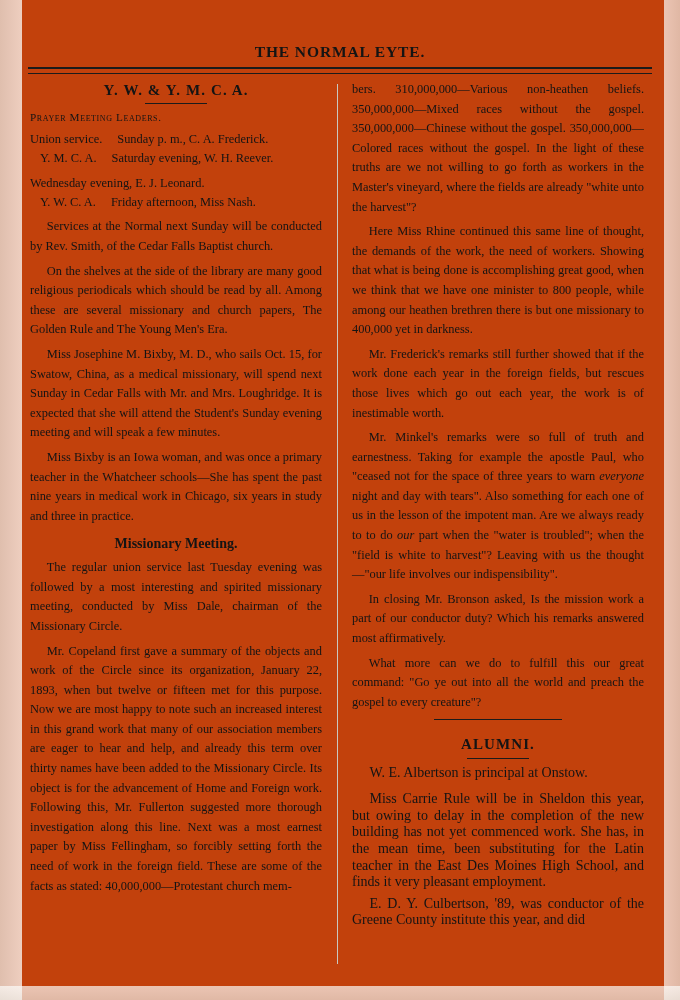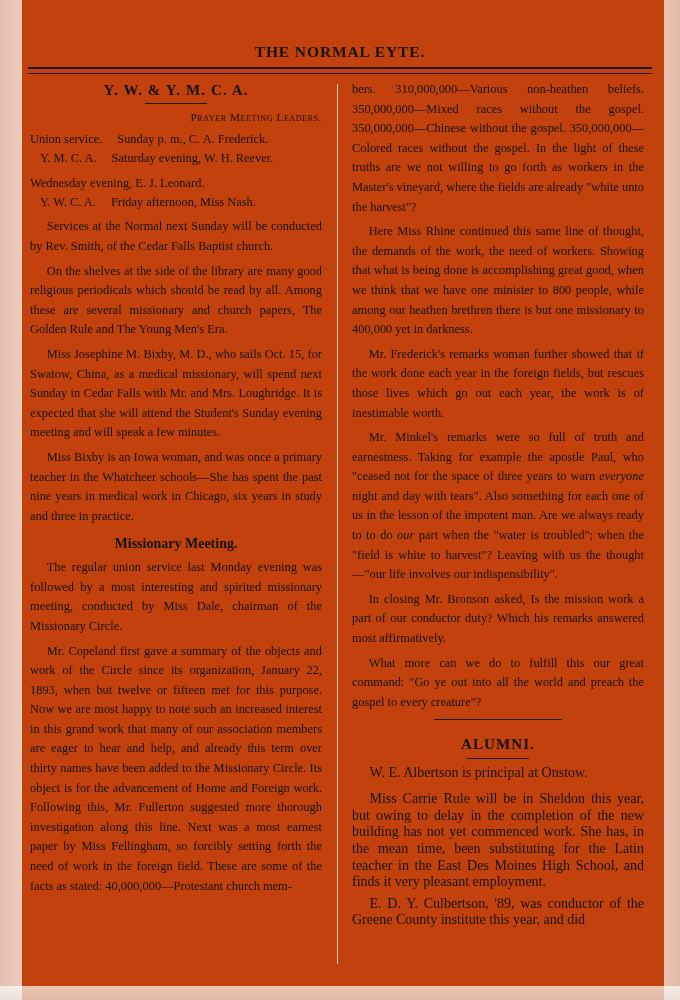--- a/index.html
+++ b/index.html
@@ -114,21 +114,21 @@
   }
   .sec-head-sm {
     text-align: center;
     font-weight: bold;
     font-size: 14px;
     text-indent: 0;
     margin: 0;
     line-height: 1.2;
   }
   .subhead-caps {
-    text-align: right;
+    text-align: left;
     text-indent: 0;
     font-size: 11.2px;
     font-variant: small-caps;
     letter-spacing: .6px;
     margin: 0;
     line-height: 1.3;
   }
   .short-rule {
     width: 62px;
     height: 0;
@@ -206,34 +206,34 @@
       <p>Miss Josephine M. Bixby, M. D., who sails Oct. 15, for Swatow, China, as a medical missionary, will spend next Sunday in Cedar Falls with Mr. and Mrs. Loughridge. It is expected that she will attend the Student's Sunday evening meeting and will speak a few minutes.</p>
       <div class="gap-sm"></div>
       <p>Miss Bixby is an Iowa woman, and was once a primary teacher in the Whatcheer schools—She has spent the past nine years in medical work in Chicago, six years in study and three in practice.</p>
     </div>
 
     <div class="gap-md"></div>
 
     <div>
       <div class="sec-head-sm">Missionary Meeting.</div>
       <div class="gap-sm"></div>
-      <p>The regular union service last Monday evening was followed by a most interesting and spirited missionary meeting, conducted by Miss Dale, chairman of the Missionary Circle.</p>
+      <p>The regular union service last Tuesday evening was followed by a most interesting and spirited missionary meeting, conducted by Miss Dale, chairman of the Missionary Circle.</p>
       <div class="gap-sm"></div>
       <p>Mr. Copeland first gave a summary of the objects and work of the Circle since its organization, January 22, 1893, when but twelve or fifteen met for this purpose. Now we are most happy to note such an increased interest in this grand work that many of our association members are eager to hear and help, and already this term over thirty names have been added to the Missionary Circle. Its object is for the advancement of Home and Foreign work. Following this, Mr. Fullerton suggested more thorough investigation along this line. Next was a most earnest paper by Miss Fellingham, so forcibly setting forth the need of work in the foreign field. These are some of the facts as stated: 40,000,000—Protestant church mem-</p>
     </div>
 
   </div>
 
   <div class="col col-right">
 
     <p class="noindent">bers. 310,000,000—Various non-heathen beliefs. 350,000,000—Mixed races without the gospel. 350,000,000—Chinese without the gospel. 350,000,000—Colored races without the gospel. In the light of these truths are we not willing to go forth as workers in the Master's vineyard, where the fields are already "white unto the harvest"?</p>
     <div class="gap-sm"></div>
     <p>Here Miss Rhine continued this same line of thought, the demands of the work, the need of workers. Showing that what is being done is accomplishing great good, when we think that we have one minister to 800 people, while among our heathen brethren there is but one missionary to 400,000 yet in darkness.</p>
     <div class="gap-sm"></div>
-    <p>Mr. Frederick's remarks woman further showed that if the work done each year in the foreign fields, but rescues those lives which go out each year, the work is of inestimable worth.</p>
+    <p>Mr. Frederick's remarks still further showed that if the work done each year in the foreign fields, but rescues those lives which go out each year, the work is of inestimable worth.</p>
     <div class="gap-sm"></div>
 
     <p><span>Mr. Minkel's remarks were so full of truth and earnestness. Taking for example the apostle Paul, who "ceased not for the space of three years to warn </span><i>everyone</i><span> night and day with tears". Also something for each one of us in the lesson of the impotent man. Are we always ready to to do </span><i>our</i><span> part when the "water is troubled"; when the "field is white to harvest"? Leaving with us the thought —"our life involves our indispensibility".</span></p>
 
     <div class="gap-sm"></div>
     <p>In closing Mr. Bronson asked, Is the mission work a part of our conductor duty? Which his remarks answered most affirmatively.</p>
     <div class="gap-sm"></div>
     <p>What more can we do to fulfill this our great command: "Go ye out into all the world and preach the gospel to every creature"?</p>
 
     <div class="short-rule-wide"></div>

